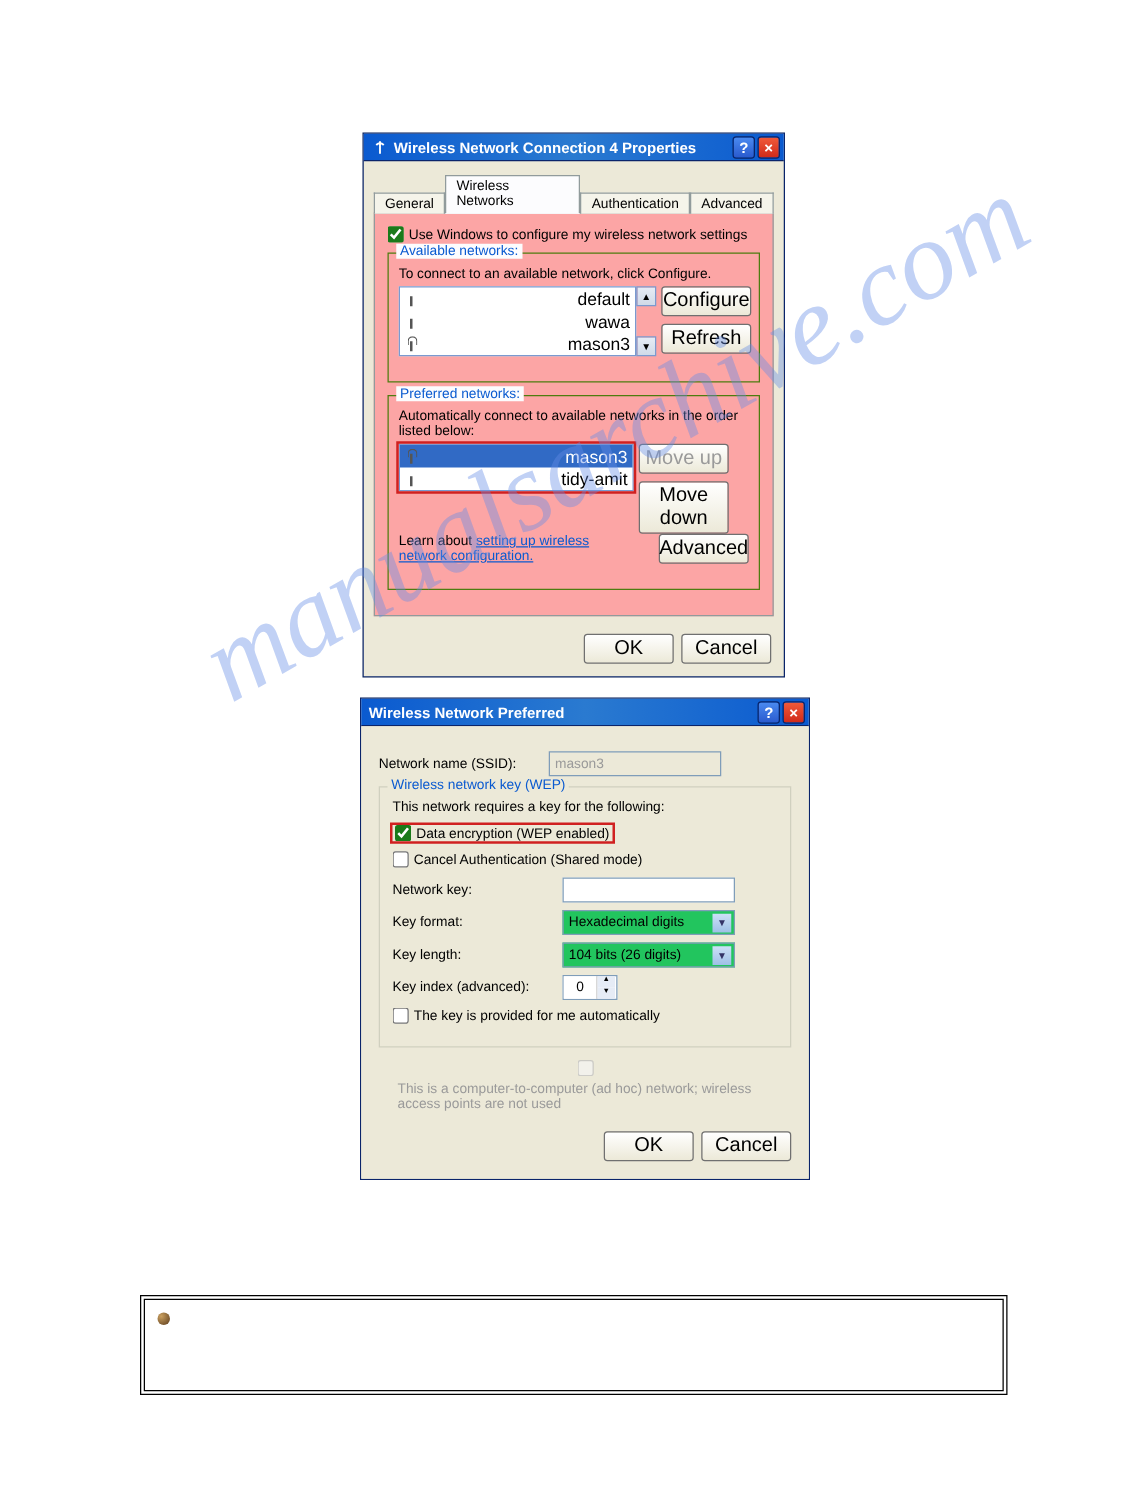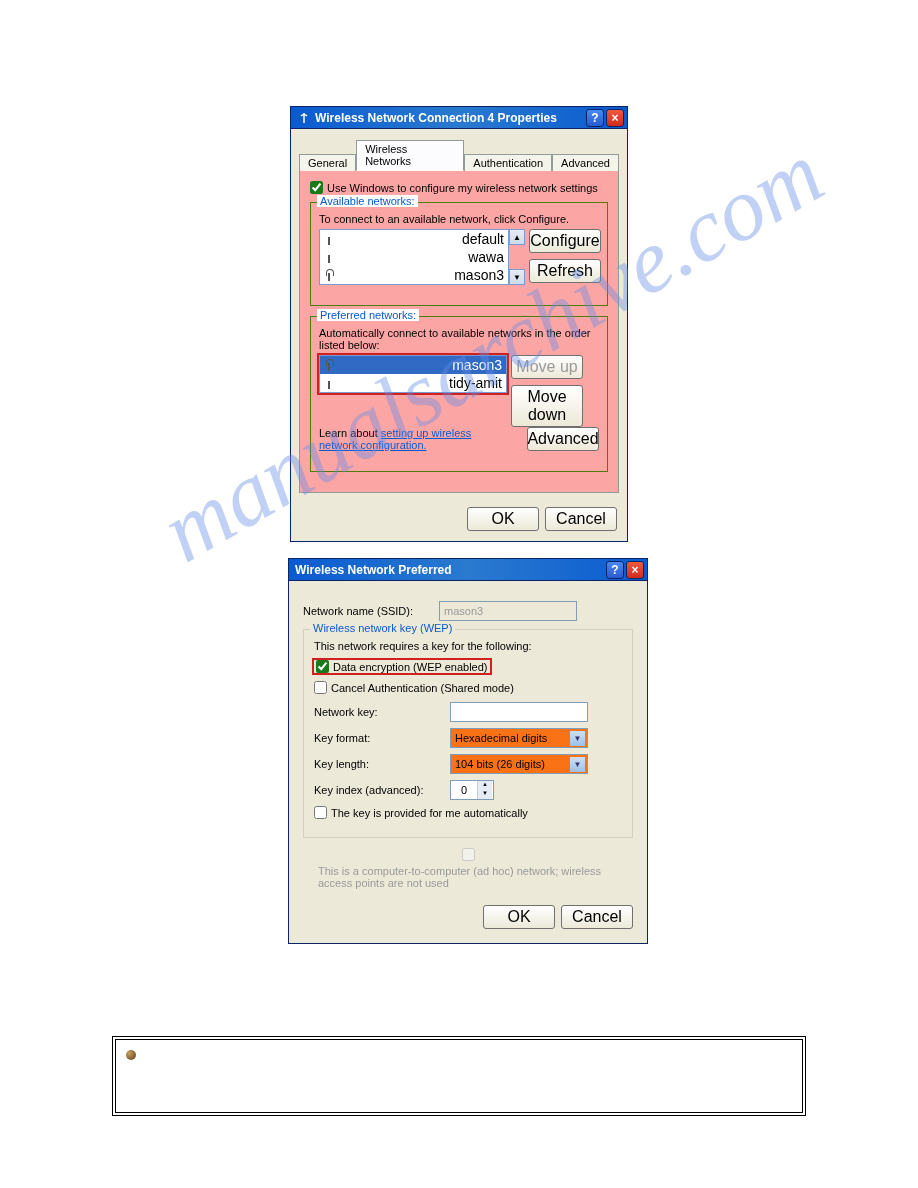--- a/index.html
+++ b/index.html
@@ -214,21 +214,21 @@
     font-family: inherit;
     font-size: 11px;
     background: #fff;
     width: 138px;
   }
   .txt-input.ro { background: #ece9d8; color: #9a9a9a;}
   .select {
     border: 1px solid #7f9db9;
     height: 20px;
     width: 138px;
-    background: #f97316;
+    background: #22c55e;
     display: flex;
     align-items: center;
     justify-content: space-between;
     padding: 0 2px 0 4px;
     font-size: 11px;
   }
   .select-arrow {
     width: 15px; height: 15px;
     background: linear-gradient(#cce0f6,#9ec0e6);
     display: flex; align-items: center; justify-content: center;

